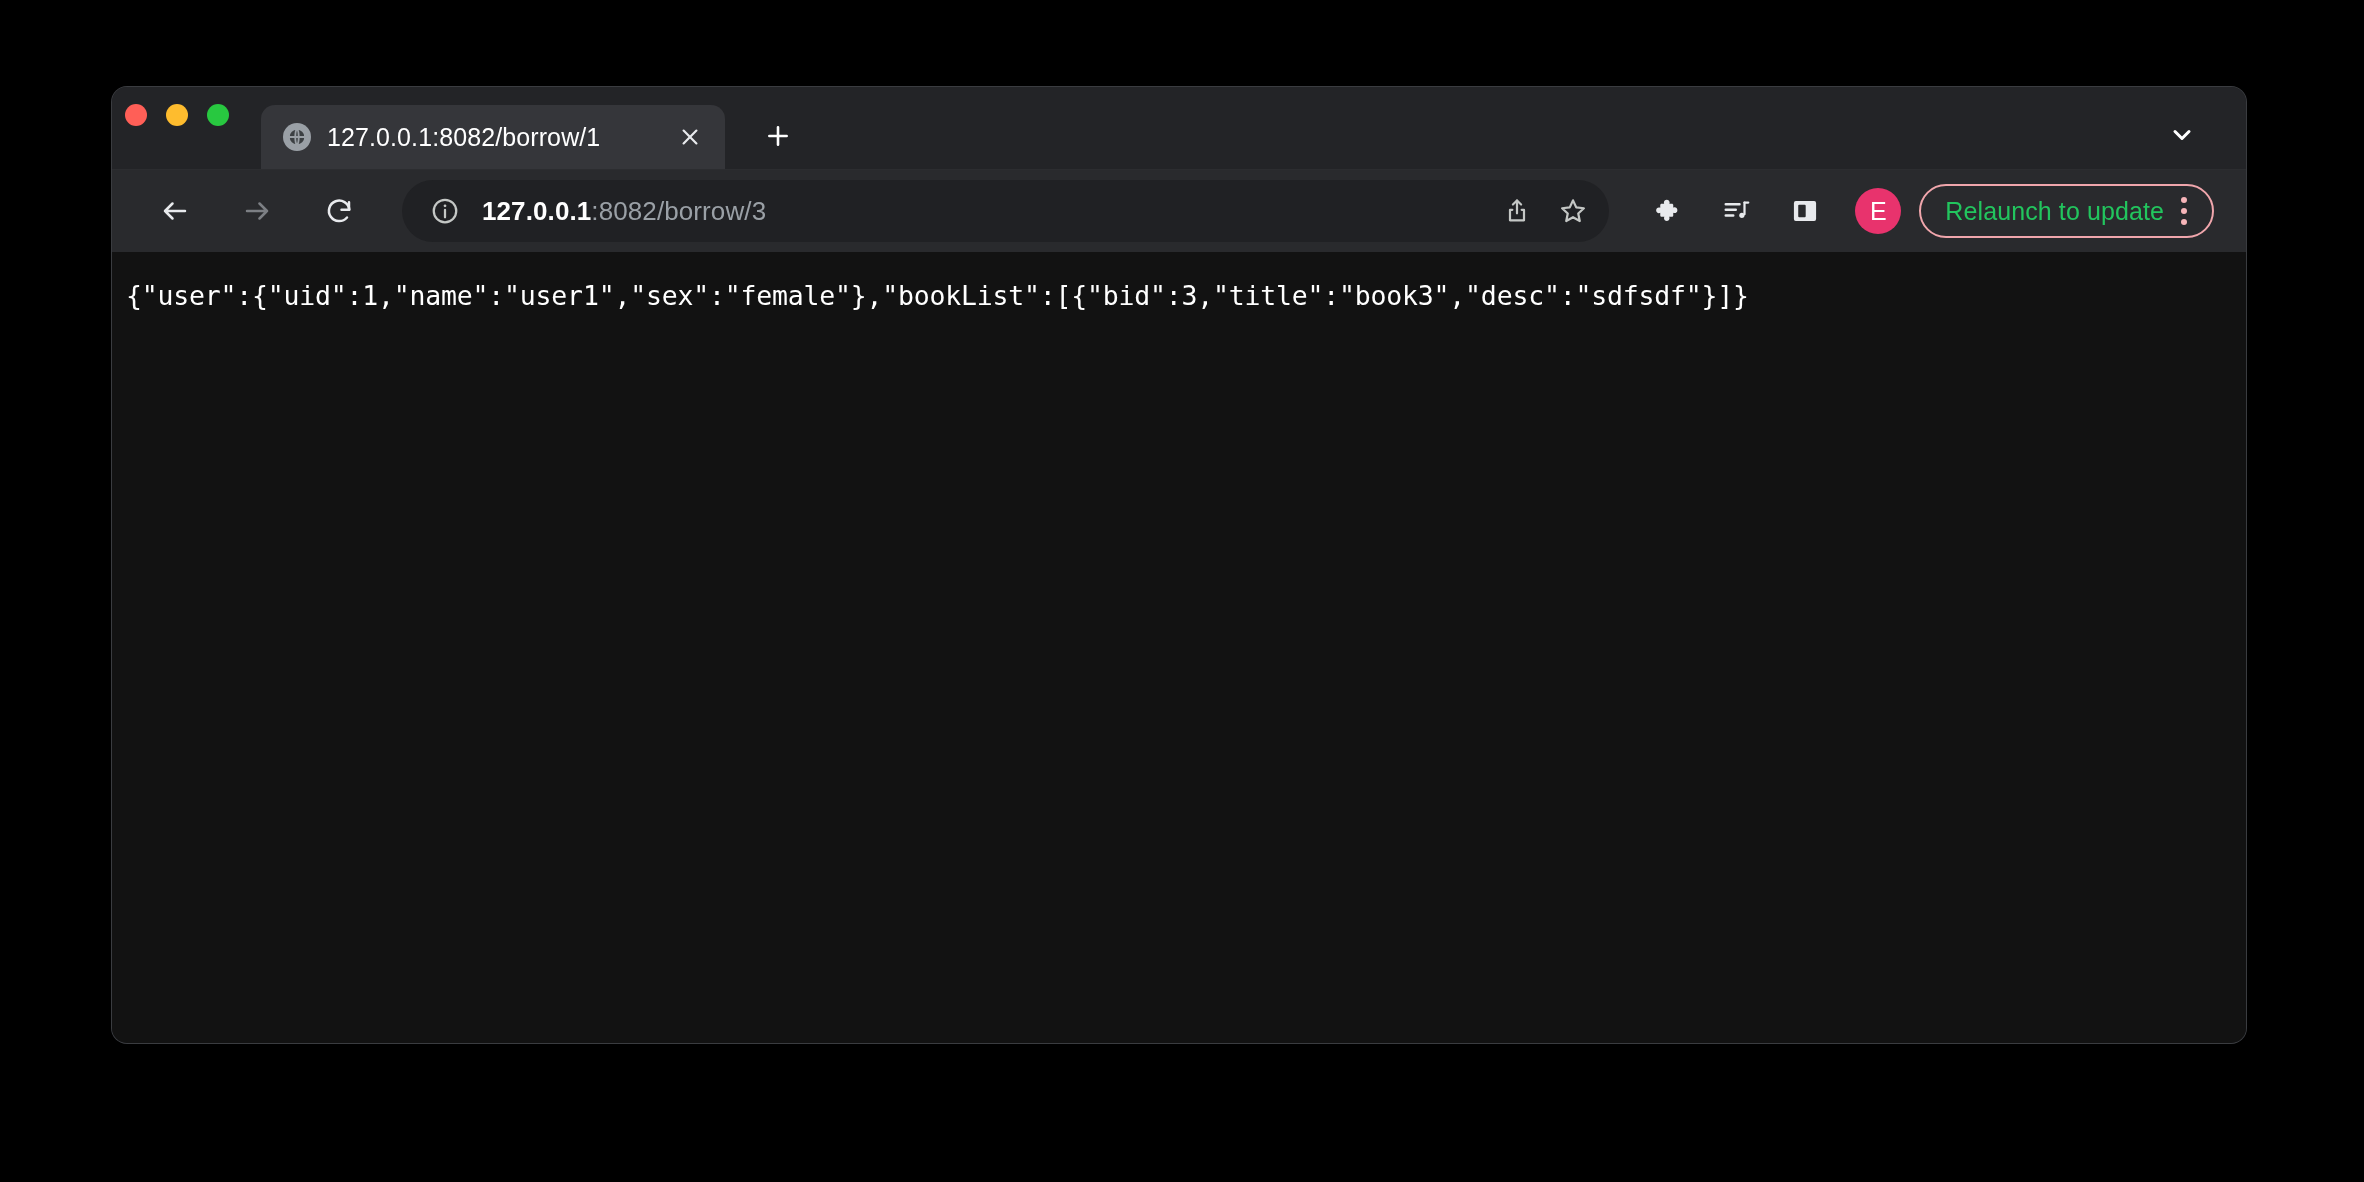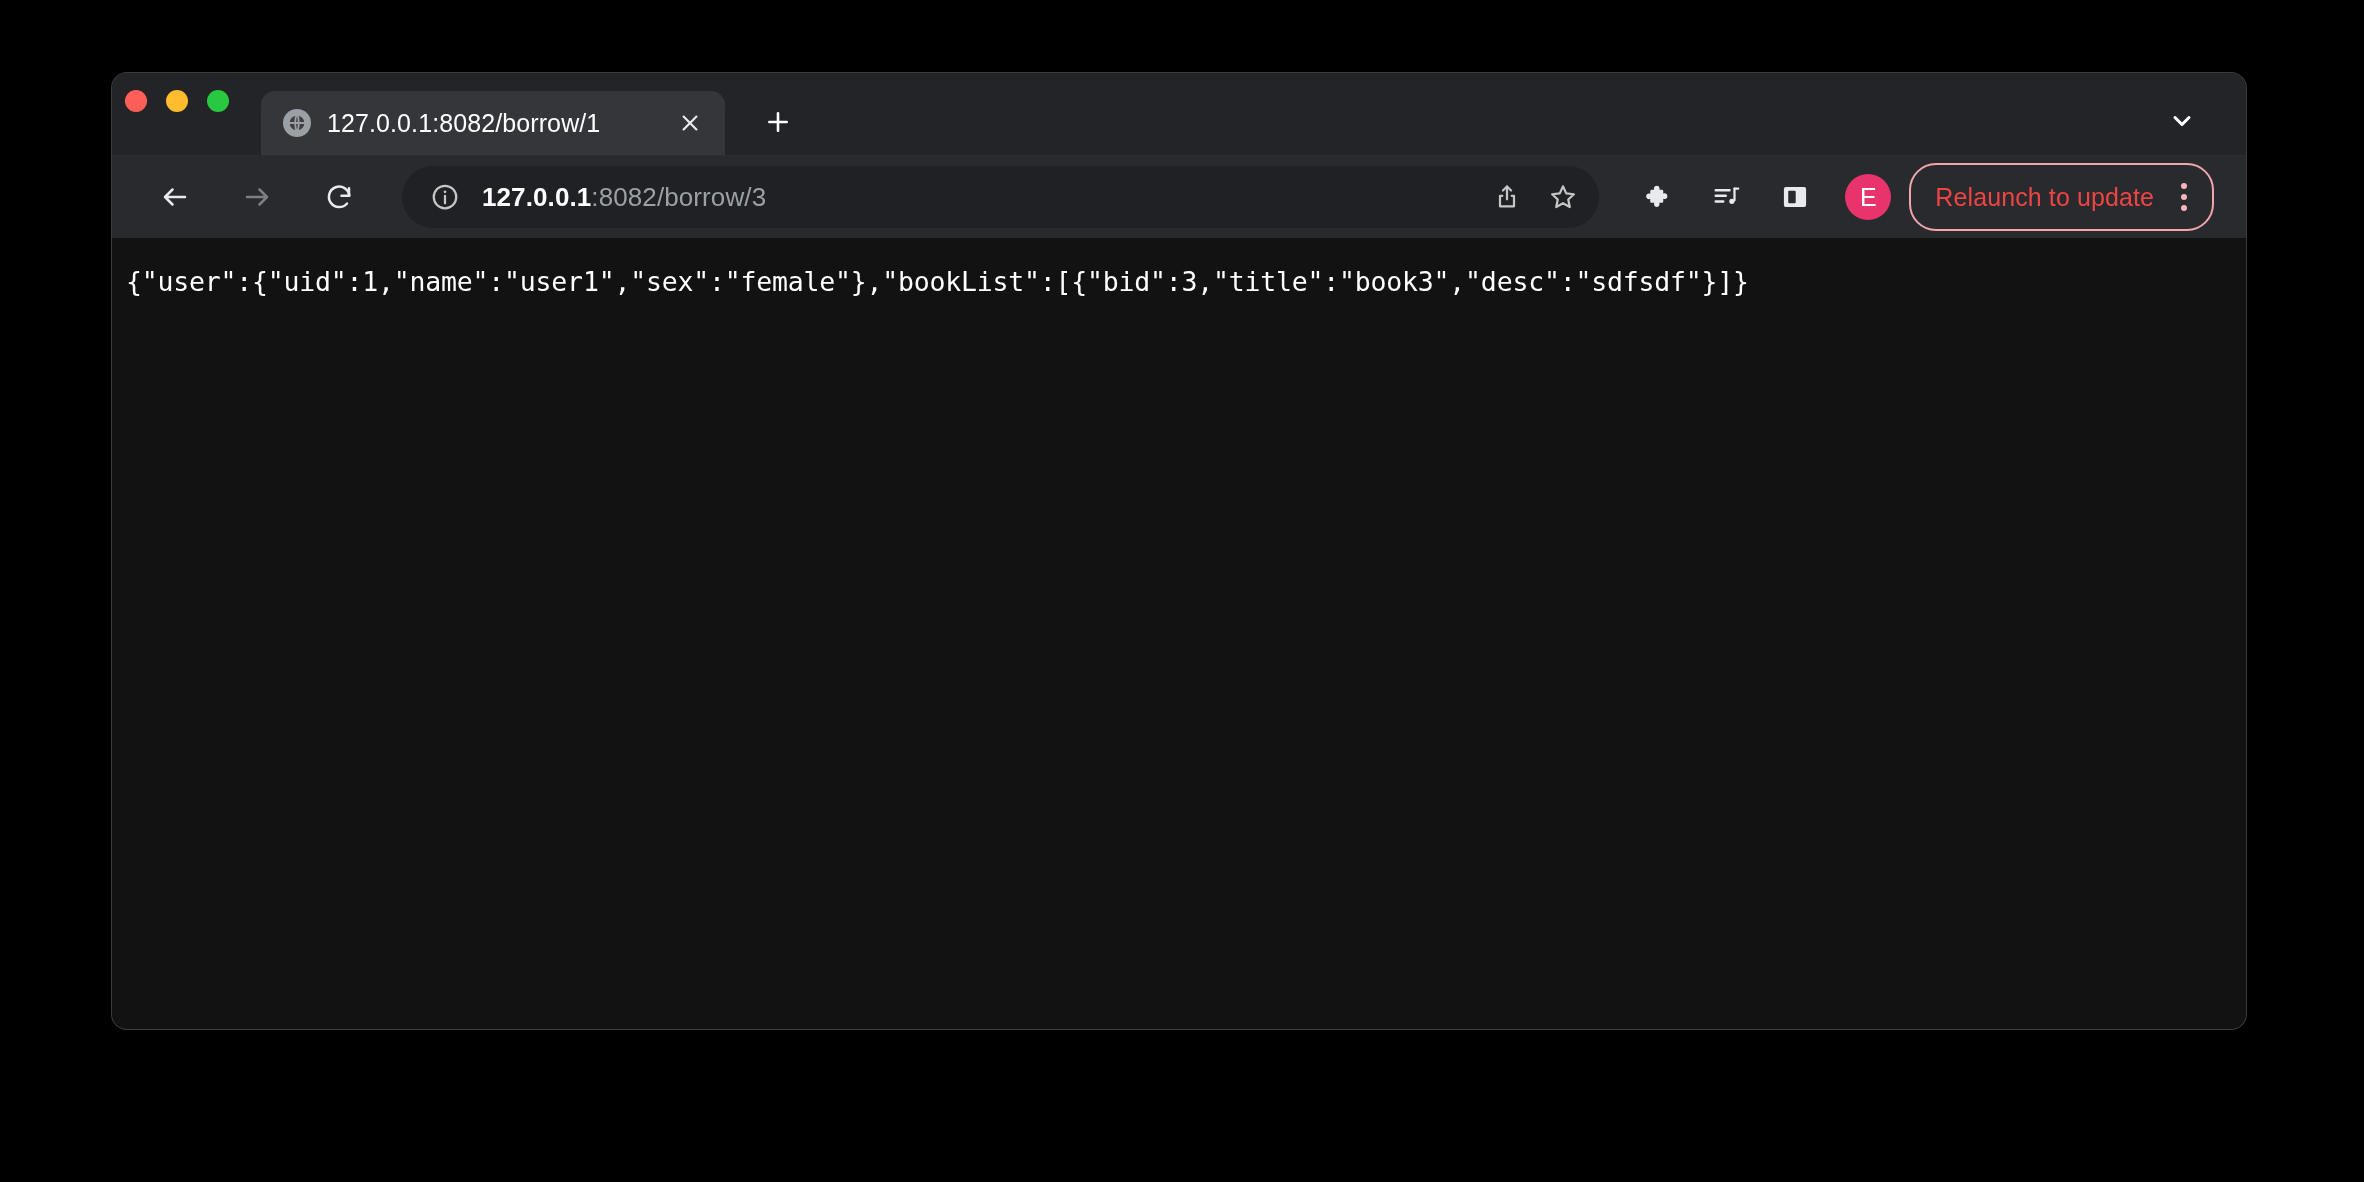--- a/index.html
+++ b/index.html
@@ -9,21 +9,21 @@
     height: 1182px;
     background: #000000;
     font-family: "Liberation Sans", sans-serif;
     overflow: hidden;
   }
 
   
   #browser-window {
     position: absolute;
     left: 112px;
-    top: 73px;
+    top: 87px;
     width: 2134px;
     height: 956px;
     background: #202124;
     border-radius: 15px;
     overflow: hidden;
     box-shadow: 0 0 0 1px #3a3c40;
   }
 
   
   #tab-strip {
@@ -180,28 +180,27 @@
     background: #e8336d;
     color: #ffffff;
     font-size: 25px;
     display: flex; align-items: center; justify-content: center;
     margin-left: 20px;
     margin-right: 18px;
   }
 
   #relaunch-button {
     flex: 0 0 auto;
-    height: 68px;
+    height: 54px;
     border: 2px solid #f0a6ac;
     border-radius: 27px;
     display: flex;
     align-items: center;
     padding: 0 8px 0 24px;
-    gap: 10px;
-    color: #ef4444;
+    color: #22c55e;
     margin-right: 6px;
   }
   #relaunch-label {
     font-size: 25px;
     white-space: nowrap;
     letter-spacing: .1px;
   }
   #relaunch-menu {
     width: 40px; height: 44px;
     display: flex; flex-direction: column;

